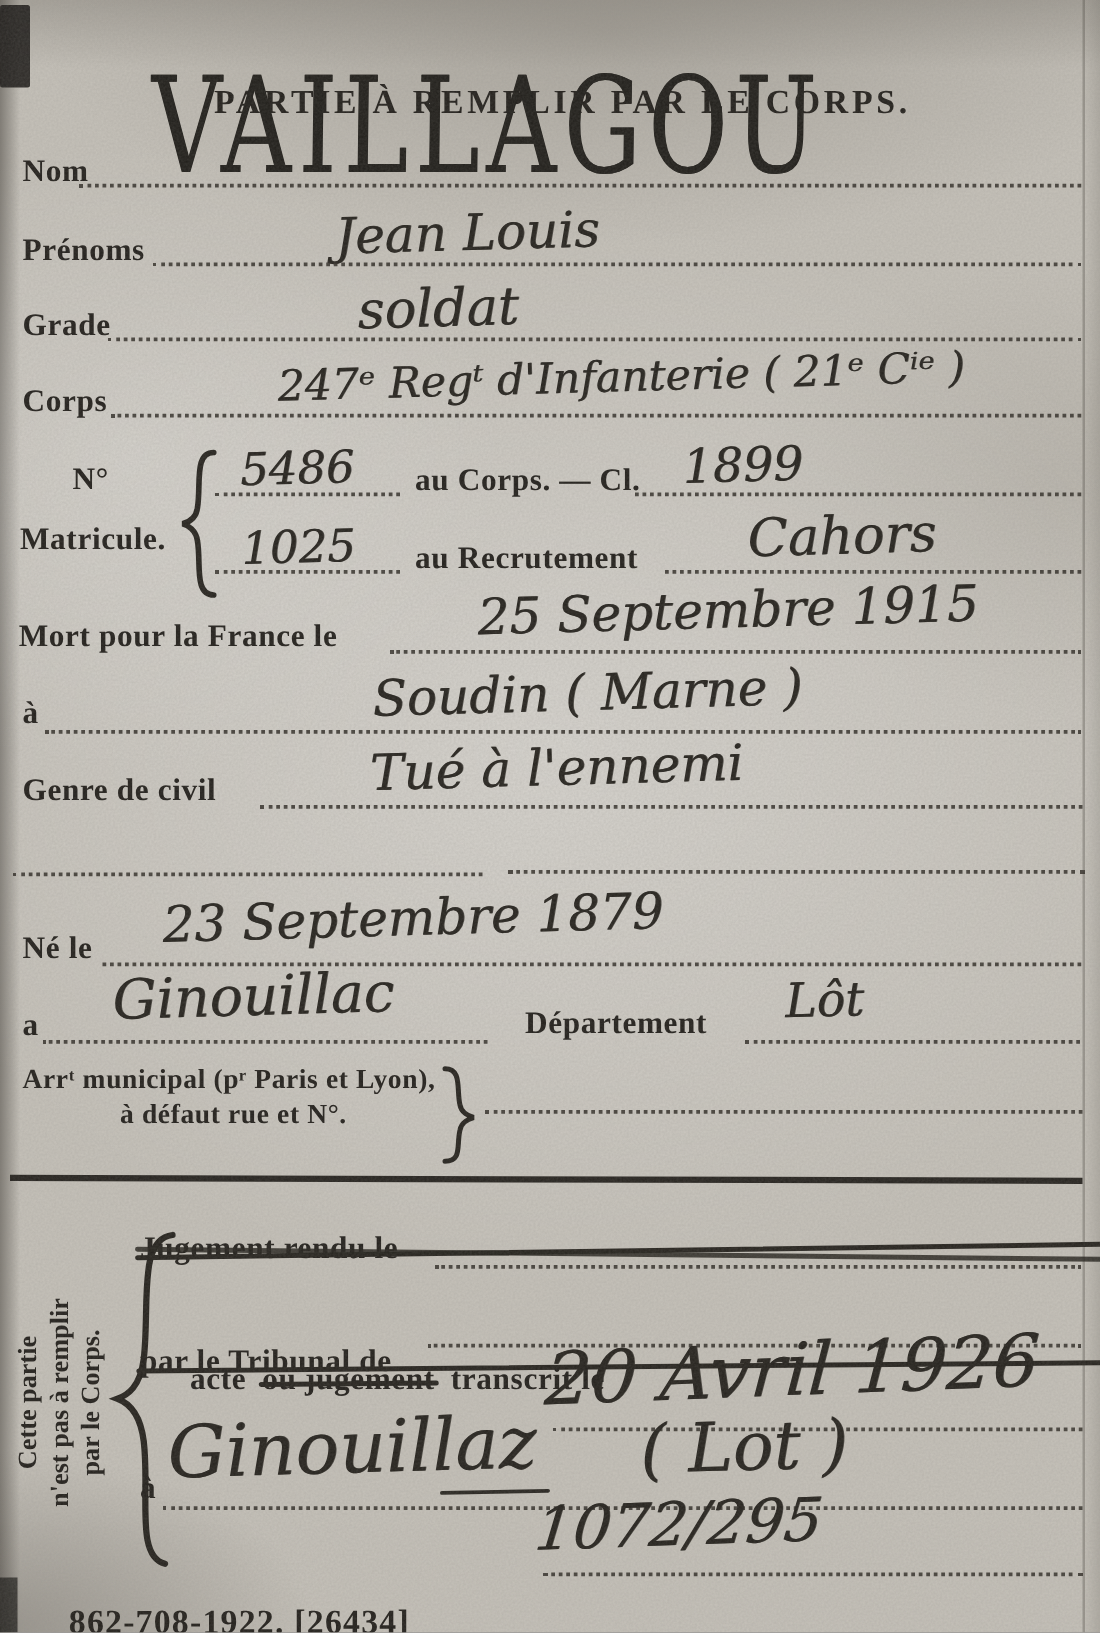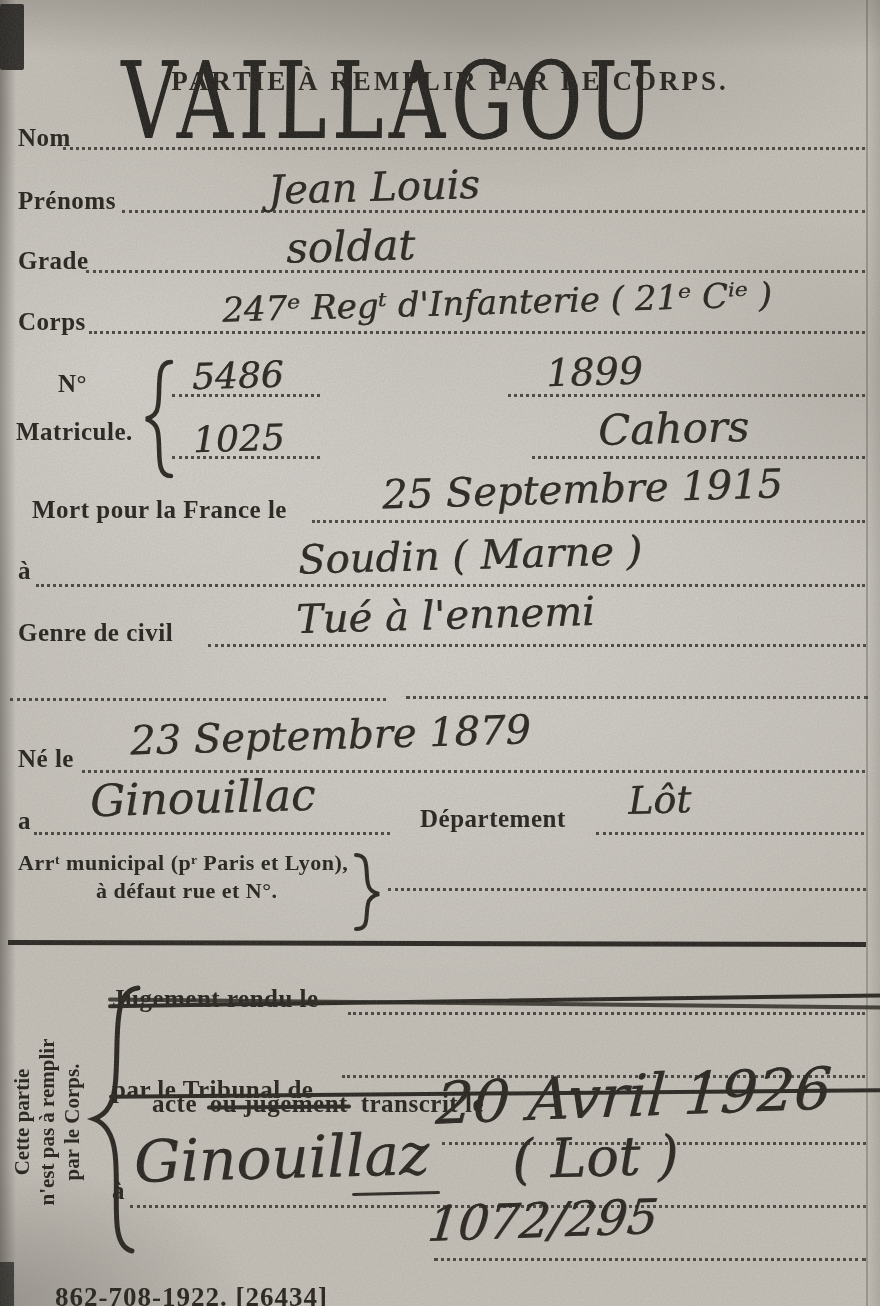--- a/index.html
+++ b/index.html
@@ -85,30 +85,32 @@
   <div class="abs lbl" style="left:18px; top:308px;">Corps</div>
   <div class="dl" style="left:89px; top:331px; width:776px;"></div>
 
   <div class="abs lbl" style="left:58px; top:370px;">N°</div>
   <div class="abs lbl" style="left:16px; top:418px;text-align:center;">Matricule.</div>
   <svg class="brace" style="left:142px; top:358px;" width="34" height="122">
     <path d="M29,4 C13,4 19,30 16,48 C15,57 8,60 4,61 C8,62 15,66 16,75 C19,92 13,118 29,118" fill="none" stroke="#27241f" stroke-width="4.5" stroke-linecap="round"></path>
   </svg>
   <div class="hw" style="left:192px; top:355px; font-size:36px;">5486</div>
   <div class="dl" style="left:172px; top:394px; width:148px;"></div>
+  <div class="abs lbl" style="left:332px; top:371px;">au Corps. — Cl.</div>
   <div class="hw" style="left:546px; top:350px; font-size:38px;">1899</div>
   <div class="dl" style="left:508px; top:394px; width:357px;"></div>
 
   <div class="hw" style="left:193px; top:418px; font-size:36px;">1025</div>
   <div class="dl" style="left:172px; top:456px; width:148px;"></div>
+  <div class="abs lbl" style="left:332px; top:433px;">au Recrutement</div>
   <div class="hw" style="left:598px; top:404px; font-size:42px;">Cahors</div>
   <div class="dl" style="left:532px; top:456px; width:333px;"></div>
 
   <div class="hw" style="left:382px; top:466px; font-size:40px;">25 Septembre 1915</div>
-  <div class="abs lbl" style="left:32px; top:496px;">Mort pour la France le</div>
+  <div class="abs lbl" style="left:15px; top:496px;">Mort pour la France le</div>
   <div class="dl" style="left:312px; top:520px; width:553px;"></div>
 
   <div class="hw" style="left:298px; top:532px; font-size:40px;">Soudin ( Marne )</div>
   <div class="abs lbl" style="left:18px; top:557px;">à</div>
   <div class="dl" style="left:36px; top:584px; width:829px;"></div>
 
   <div class="hw" style="left:296px; top:592px; font-size:40px;">Tué à l'ennemi</div>
   <div class="abs lbl" style="left:18px; top:619px;">Genre de civil</div>
   <div class="dl" style="left:208px; top:644px; width:658px;"></div>
 

